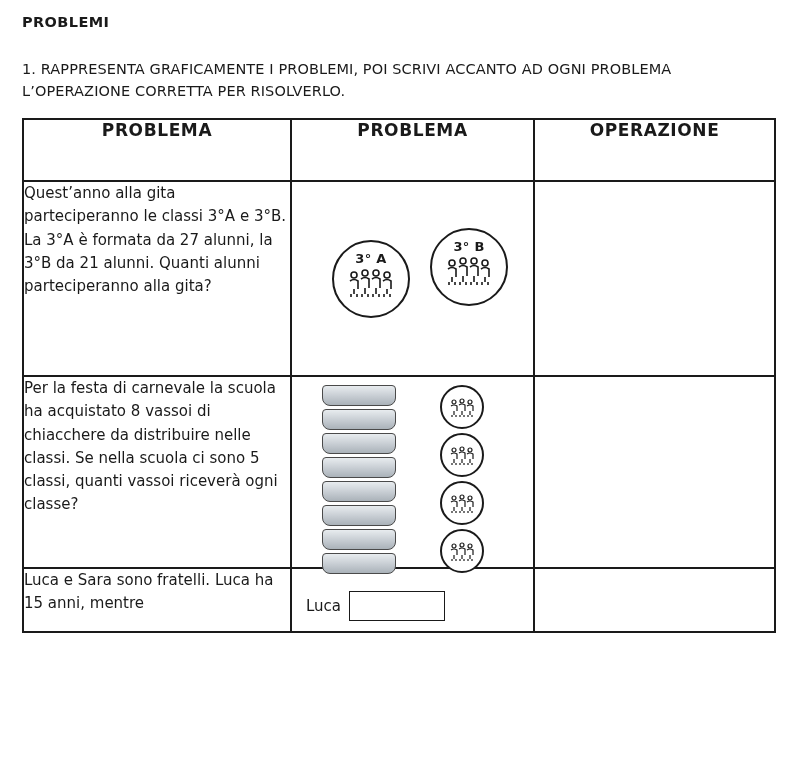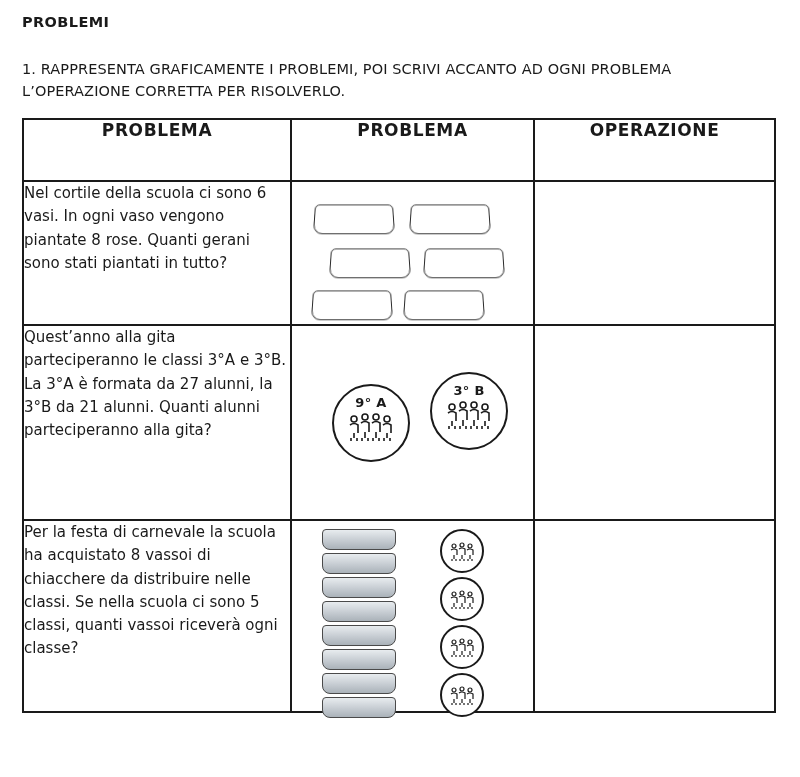--- a/index.html
+++ b/index.html
@@ -175,41 +175,27 @@
     </colgroup>
     <thead>
       <tr>
         <th class="col-head">PROBLEMA</th>
         <th class="col-head">PROBLEMA</th>
         <th class="col-head">OPERAZIONE</th>
       </tr>
     </thead>
     <tbody>
 
-      <tr class="row1">
-        <td class="problem">Nel cortile della scuola ci sono 6 vasi. In ogni vaso vengono piantate 8 rose. Quanti gerani sono stati piantati in tutto?</td>
-        <td class="drawing">
-          <div class="draw-wrap">
-            <div class="vase" style="left:22px; top:22px;"></div>
-            <div class="vase" style="left:118px; top:22px;"></div>
-            <div class="vase" style="left:38px; top:66px;"></div>
-            <div class="vase" style="left:132px; top:66px;"></div>
-            <div class="vase" style="left:20px; top:108px;"></div>
-            <div class="vase" style="left:112px; top:108px;"></div>
-          </div>
-        </td>
-        <td class="operation"></td>
-      </tr>
 
       <tr class="row2">
         <td class="problem">Quest’anno alla gita parteciperanno le classi 3°A e 3°B. La 3°A è formata da 27 alunni, la 3°B da 21 alunni. Quanti alunni parteciperanno alla gita?</td>
         <td class="drawing">
           <div class="draw-wrap">
             <div class="classcircle" style="left:40px; top:58px;">
-              <span class="lbl">9° A</span>
+              <span class="lbl">3° A</span>
               <span class="people">
                 <svg width="52" height="30" viewBox="0 0 52 30">
                   <g fill="none" stroke="#1a1a1a" stroke-width="1.6">
                     <circle cx="9" cy="7" r="3"></circle>
                       <path d="M5 13 q4 -3 8 0 v8 M9 21 v5 M6 26 v3 M12 26 v3"></path>
                     <circle cx="20" cy="5" r="3"></circle>
                       <path d="M16 11 q4 -3 8 0 v9 M20 20 v6 M17 26 v3 M23 26 v3"></path>
                     <circle cx="31" cy="5" r="3"></circle>
                       <path d="M27 11 q4 -3 8 0 v9 M31 20 v6 M28 26 v3 M34 26 v3"></path>
                     <circle cx="42" cy="7" r="3"></circle>
@@ -299,16 +285,28 @@
                   <circle cx="21" cy="5" r="2"></circle>
                     <path d="M18 9 q3 -2 6 0 v5 M21 14 v4 M19 18 v2 M23 18 v2"></path>
                 </g>
               </svg>
             </div>
           </div>
         </td>
         <td class="operation"></td>
       </tr>
 
+      <tr class="row4">
+        <td class="problem">Luca e Sara sono fratelli. Luca ha 15 anni, mentre</td>
+        <td class="drawing">
+          <div class="draw-wrap">
+            <div class="luca-line">
+              <span>Luca</span>
+              <span class="answer-box"></span>
+            </div>
+          </div>
+        </td>
+        <td class="operation"></td>
+      </tr>
 
     </tbody>
   </table>
 </div>
 
 </body></html>

